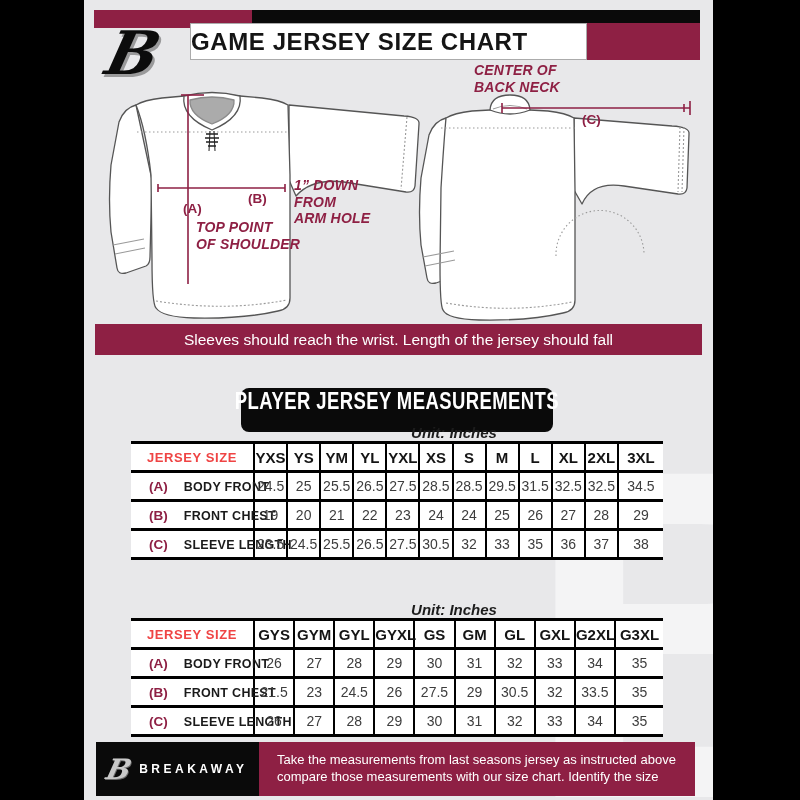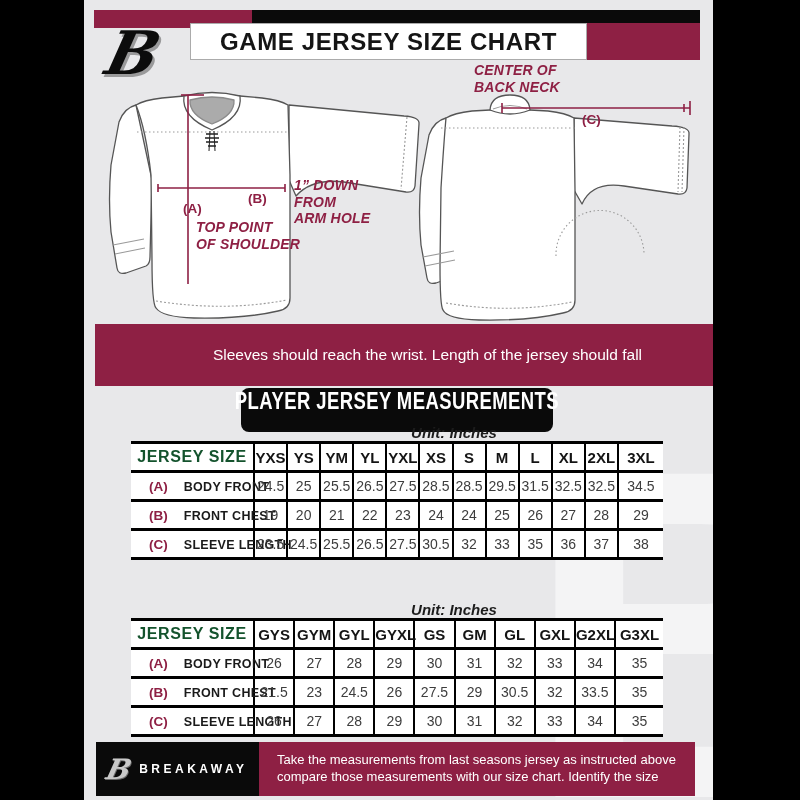--- a/index.html
+++ b/index.html
@@ -15,38 +15,38 @@
   .content{position:absolute;left:84px;top:0;width:629px;height:800px;background:var(--bg);overflow:hidden;}
 
   .watermark{position:absolute;left:440px;top:400px;font-size:470px;line-height:1;
     font-weight:bold;color:#ffffff;opacity:.55;z-index:0;font-family:"Liberation Sans",sans-serif;}
 
   
   .topbar{position:absolute;left:10px;top:10px;width:606px;height:18px;display:flex;z-index:1;}
   .topbar-maroon{width:158px;height:100%;background:var(--maroon);}
   .topbar-black{flex:1;height:100%;background:var(--ink);}
   .title-box{position:absolute;left:106px;top:23px;width:397px;height:37px;background:#fff;
-    border:1px solid #ababab;display:flex;align-items:center;justify-content:center;z-index:2;box-sizing:border-box;}
+    border:1px solid #ababab;display:flex;align-items:center;justify-content:flex-start;z-index:2;box-sizing:border-box;}
   .title-box span{font-size:24px;font-weight:800;letter-spacing:.6px;color:#151515;white-space:nowrap;}
   .title-maroon{position:absolute;left:503px;top:23px;width:113px;height:37px;background:var(--maroon);z-index:2;}
   .logo{position:absolute;left:24px;top:18px;z-index:3;font-family:"DejaVu Serif",serif;
     font-weight:bold;font-style:italic;font-size:60px;color:#0c0c0c;
     transform:skewX(-14deg);text-shadow:3px 3px 0 rgba(60,60,60,.45);}
 
   
   .diagram{position:absolute;left:0;top:60px;width:629px;height:262px;z-index:1;}
   .diagram svg{position:absolute;inset:0;}
   .note{position:absolute;color:var(--maroon);font-style:italic;font-weight:bold;
     font-size:14px;line-height:1.18;z-index:2;letter-spacing:.2px;}
   .mkey{position:absolute;color:var(--maroon);font-weight:800;font-size:13.5px;z-index:2;}
 
   
-  .banner{position:absolute;left:11px;top:324px;width:607px;height:62px;background:var(--maroon);
+  .banner{position:absolute;left:11px;top:324px;width:607px;height:31px;background:var(--maroon);
     color:#fff;display:flex;flex-direction:column;align-items:center;justify-content:center;
-    font-size:15.5px;line-height:1.5;z-index:1;text-align:center;padding-left:29px;}
+    font-size:15.5px;line-height:1.5;z-index:1;text-align:center;}
 
   
   .pill{position:absolute;left:157px;width:312px;height:44px;background:var(--ink);border-radius:8px;
     color:#fff;display:flex;align-items:flex-start;justify-content:center;z-index:1;}
   .pill span{font-weight:800;font-size:22px;white-space:nowrap;transform:scale(.84,1.12);letter-spacing:.5px;}
   .pill.player{top:388px;}
   .pill.goalie{top:565px;}
   .unit{position:absolute;left:0;width:740px;text-align:center;font-style:italic;font-weight:bold;
     font-size:15px;color:#1c1c1c;z-index:1;}
   .unit.player{top:424px;}
@@ -55,21 +55,21 @@
   
   table.size-table{position:absolute;left:47px;width:532px;border-collapse:collapse;table-layout:fixed;
     background:#fff;z-index:1;border-top:3px solid #000;}
   table.size-table.player{top:441px;}
   table.size-table.goalie{top:618px;}
   table.size-table tr{height:29px;}
   table.size-table th, table.size-table td{border-bottom:3px solid #000;border-left:2px solid #000;
     padding:0;text-align:center;vertical-align:middle;}
   table.size-table th:first-child, table.size-table td:first-child{border-left:none;}
   table.size-table th{font-size:15px;font-weight:800;color:#141414;}
-  table.size-table th.lbl-head{font-size:16px;font-weight:700;letter-spacing:.6px;color:#14532d;}
+  table.size-table th.lbl-head{font-size:13px;font-weight:700;letter-spacing:.6px;color:#ef4444;}
   table.size-table td{font-size:14px;font-weight:500;color:#3d3d3d;}
   table.size-table td.row-label{text-align:left;padding-left:18px;white-space:nowrap;}
   table.size-table td.row-label .rk{color:var(--maroon);font-weight:800;font-size:13.5px;}
   table.size-table td.row-label .rl{color:#1a1a1a;font-weight:700;font-size:12.5px;letter-spacing:.3px;margin-left:6px;padding-left:10px;}
 
   
   .footer-logo{position:absolute;left:12px;top:742px;width:163px;height:54px;background:var(--ink);
     display:flex;align-items:center;justify-content:center;gap:8px;z-index:1;}
   .footer-logo .fb{color:#c9c9c9;font-family:"DejaVu Serif",serif;font-style:italic;font-weight:bold;
     font-size:28px;transform:skewX(-14deg);text-shadow:1px 1px 0 #6b6b6b;}

